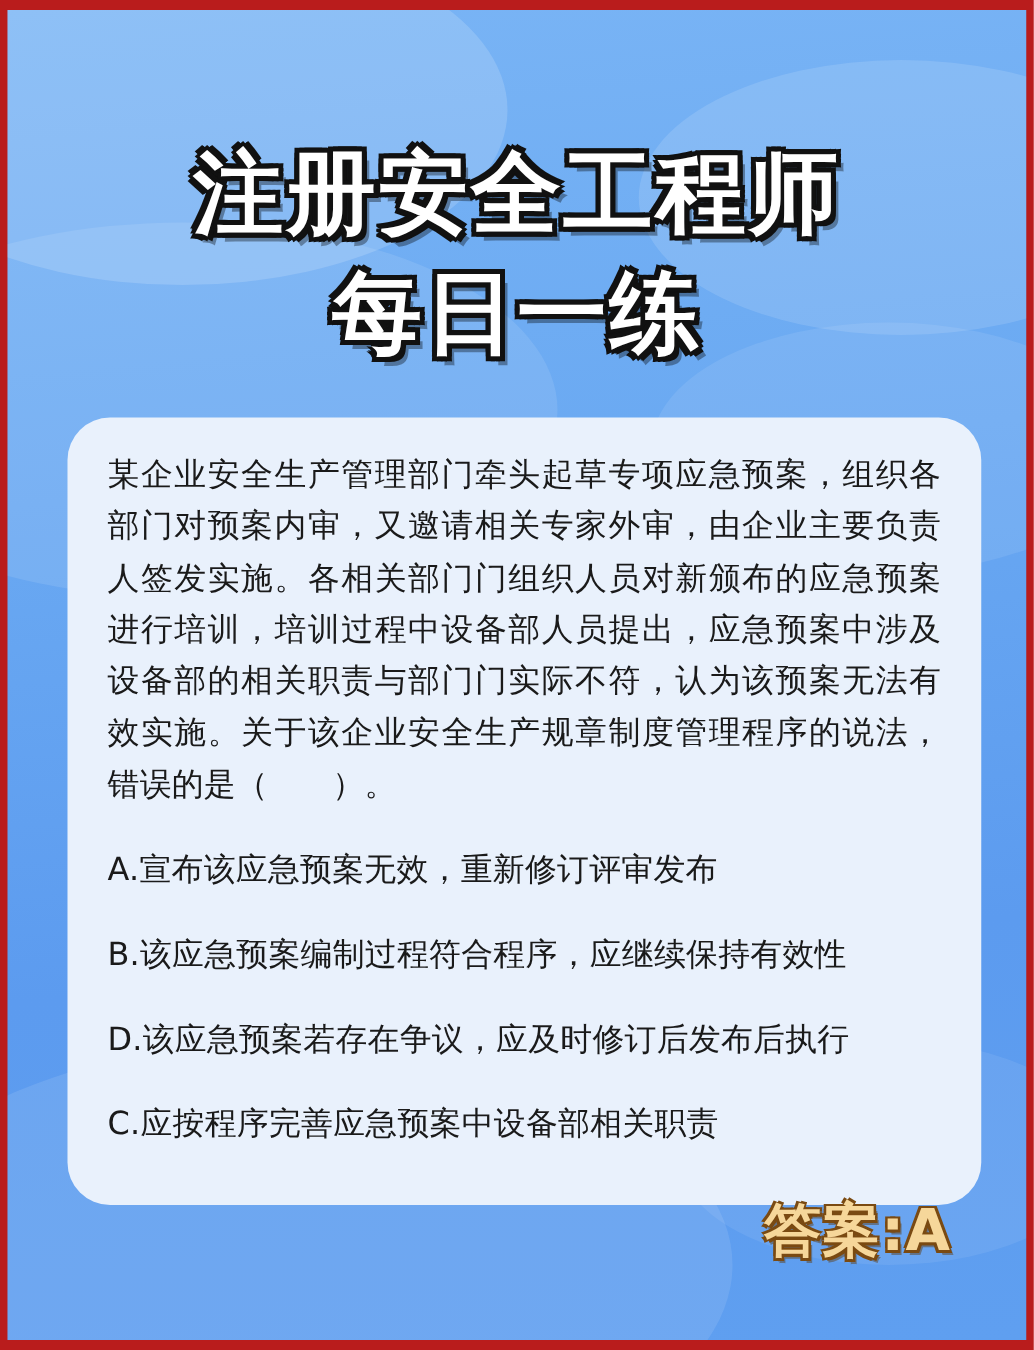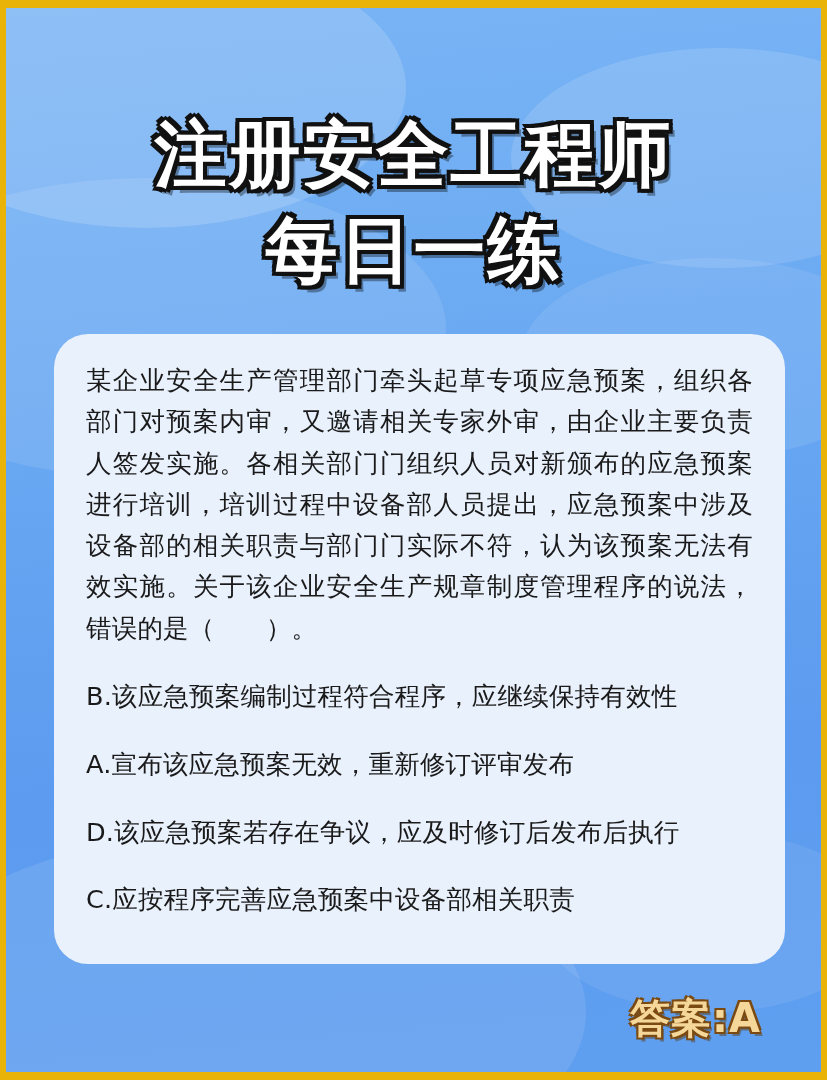--- a/index.html
+++ b/index.html
@@ -12,21 +12,21 @@
     background: #ffffff;
     font-family: "Liberation Sans", sans-serif;
     overflow: hidden;
   }
   .poster {
     position: relative;
     width: 827px;
     height: 1080px;
     box-sizing: border-box;
     padding: 8px 6px;
-    background: #eab308;
+    background: #b91c1c;
   }
   .poster-inner {
     position: relative;
     width: 100%;
     height: 100%;
     background: linear-gradient(175deg, #79b4f5 0%, #6aa9f2 35%, #5c9bef 70%, #5f9ff0 100%);
     overflow: hidden;
   }
   
   .blob {
@@ -93,23 +93,23 @@
     line-height: 1.6;
     color: #1a1a1a;
     margin-top: 27px;
     letter-spacing: 0.2px;
   }
 
   
   .answer {
     position: absolute;
     right: 60px;
-    bottom: 26px;
+    bottom: 56px;
     font-family: "DejaVu Sans", "Liberation Sans", sans-serif;
-    font-size: 40px;
+    font-size: 46px;
     font-weight: bold;
     color: #f6d79a;
     letter-spacing: 1px;
     text-shadow:
       -2px -2px 0 #7a4a12, 2px -2px 0 #7a4a12, -2px 2px 0 #7a4a12, 2px 2px 0 #7a4a12,
       3px 4px 0 rgba(90,55,10,0.45);
     z-index: 5;
   }
 </style>
 </head>
@@ -125,22 +125,22 @@
     <div class="blob b5"></div>
     <div class="blob b6"></div>
 
     <div class="title-wrap">
       <div class="title-line l1">注册安全工程师</div>
       <div class="title-line l2">每日一练</div>
     </div>
 
     <div class="card">
       <div class="stem">某企业安全生产管理部门牵头起草专项应急预案，组织各部门对预案内审，又邀请相关专家外审，由企业主要负责人签发实施。各相关部门门组织人员对新颁布的应急预案进行培训，培训过程中设备部人员提出，应急预案中涉及设备部的相关职责与部门门实际不符，认为该预案无法有效实施。关于该企业安全生产规章制度管理程序的说法，错误的是（　　）。</div>
+      <div class="option">A.宣布该应急预案无效，重新修订评审发布</div>
       <div class="option">B.该应急预案编制过程符合程序，应继续保持有效性</div>
-      <div class="option">A.宣布该应急预案无效，重新修订评审发布</div>
       <div class="option">D.该应急预案若存在争议，应及时修订后发布后执行</div>
       <div class="option">C.应按程序完善应急预案中设备部相关职责</div>
     </div>
 
     <div class="answer">答案:A</div>
 
   </div>
 </div>
 
 </body></html>

